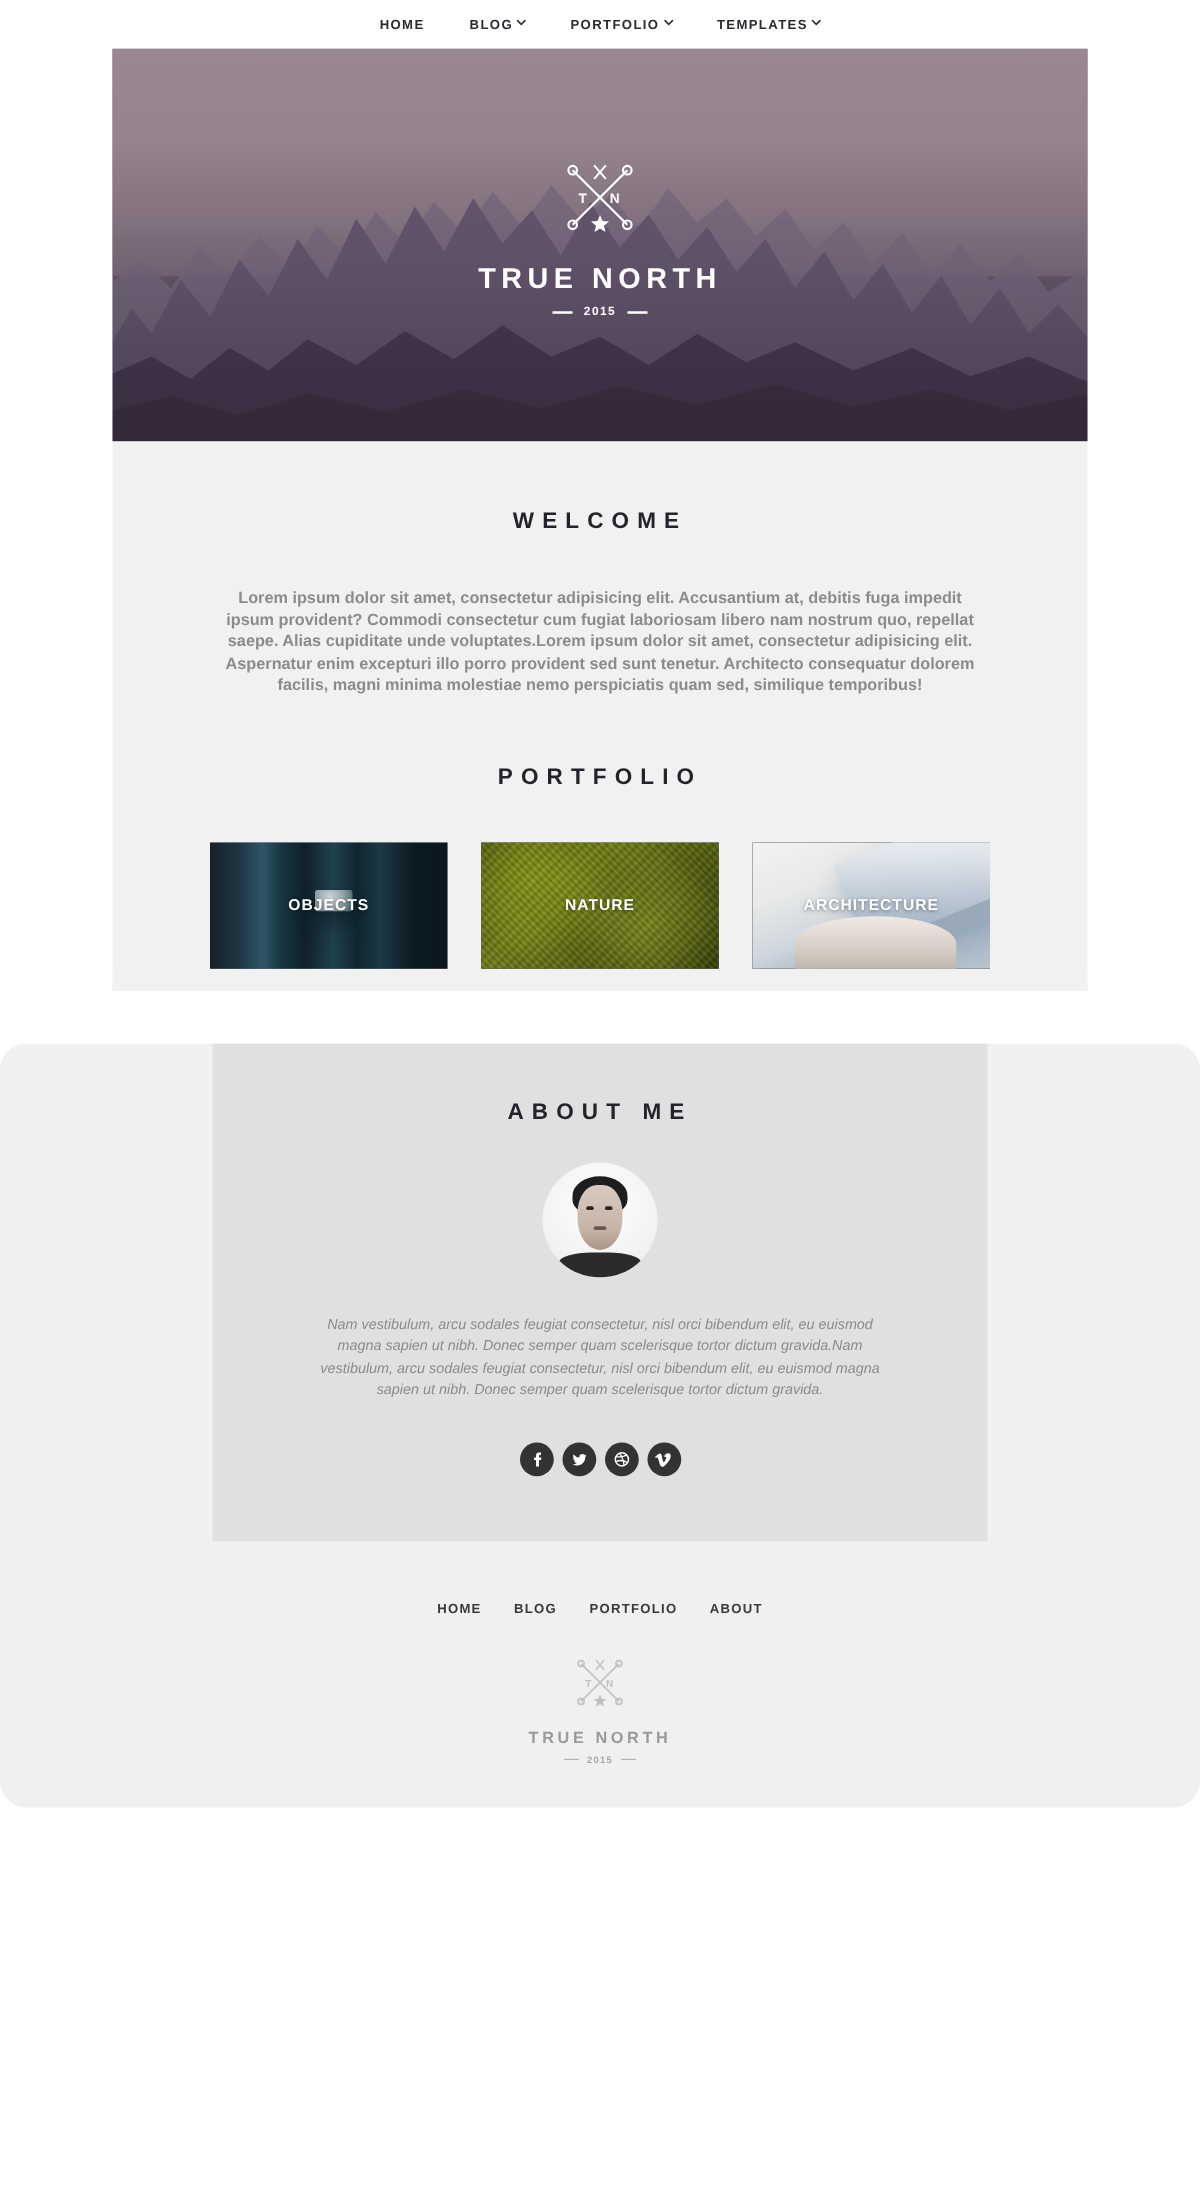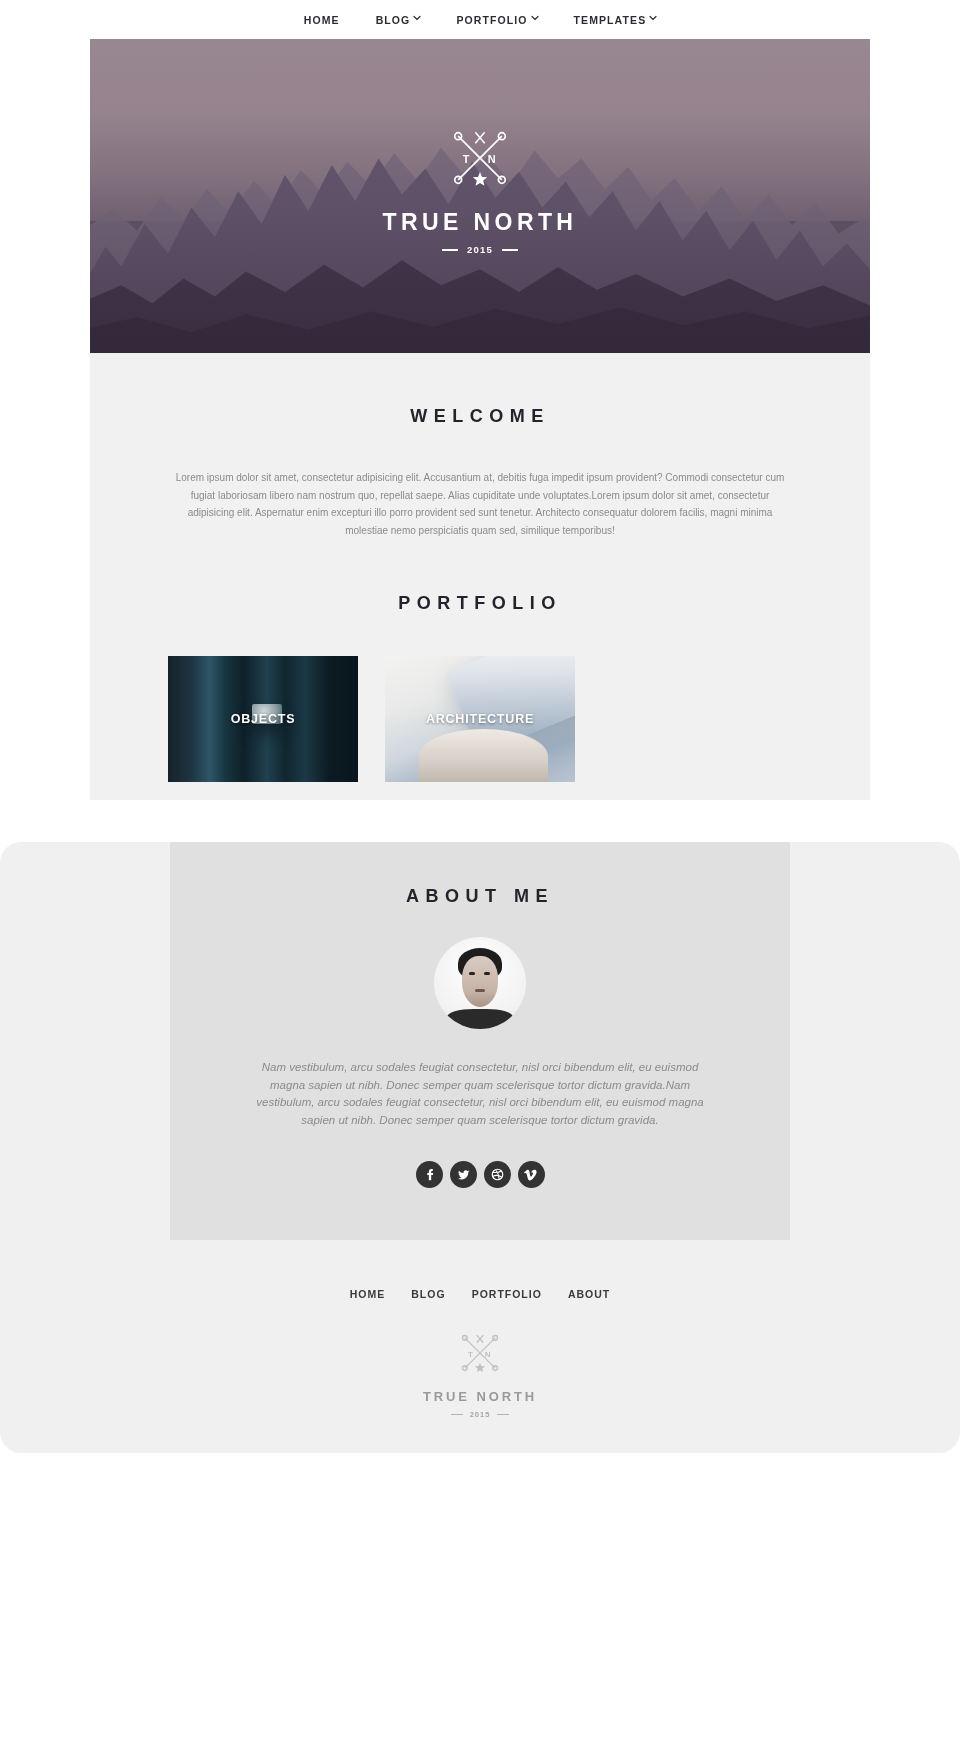--- a/index.html
+++ b/index.html
@@ -115,36 +115,37 @@
     font-weight: bold;
     letter-spacing: 6.5px;
     color: #23232b;
     text-transform: uppercase;
   }
   .welcome-block { padding: 53px 16px 0; }
   .welcome-copy {
     margin: 42px auto 0;
     width: 620px;
     text-align: center;
-    font-size: 10px;
+    font-size: 13px;
     line-height: 17.6px;
     color: #8b8b8b;
+    font-weight: bold;
   }
   .portfolio-block { padding: 54px 0 0; }
   .grid {
     margin: 42px auto 0;
     width: 624px;
     display: grid;
     grid-template-columns: repeat(3, 190px);
     gap: 27px 27px;
     justify-content: center;
   }
   .tile {
     position: relative;
-    height: 126px;
+    height: 101px;
     overflow: hidden;
     cursor: pointer;
     background: #2d3b44;
   }
   .tile-label {
     position: absolute; inset: 0;
     display: flex; align-items: center; justify-content: center;
     text-align: center;
     color: #ffffff;
     font-size: 12.5px;
@@ -398,20 +399,24 @@
       <div class="section-title">PORTFOLIO</div>
 
       <div class="grid">
 
         <div class="tile">
           <div class="art art-objects"></div>
           <div class="tile-label">OBJECTS</div>
         </div>
 
 
+        <div class="tile">
+          <div class="art art-nature"></div>
+          <div class="tile-label">NATURE</div>
+        </div>
 
 
         <div class="tile">
           <div class="art art-arch"></div>
           <div class="tile-label">ARCHITECTURE</div>
         </div>
 
 
       </div>
     </div>

